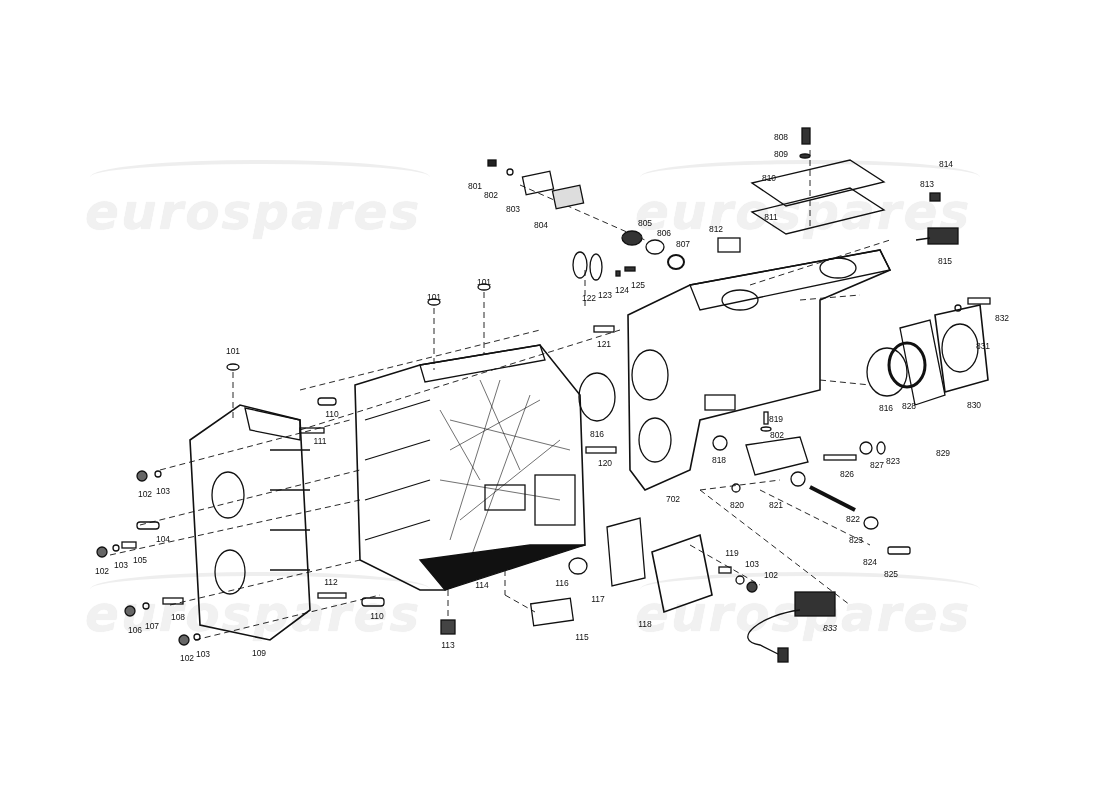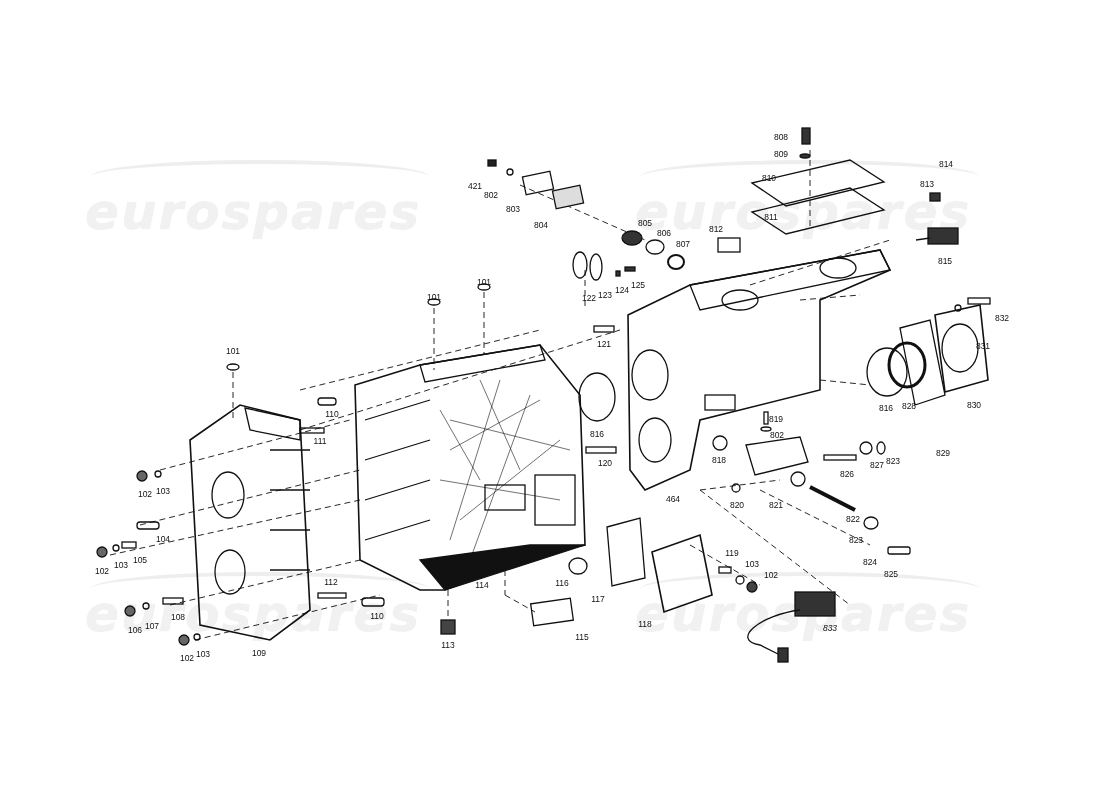--- a/index.html
+++ b/index.html
@@ -171,21 +171,21 @@
     <rect x="719" y="567" width="12" height="6"></rect>
     <circle cx="740" cy="580" r="4"></circle>
     <circle cx="752" cy="587" r="5" fill="#444"></circle>
 
     <rect x="795" y="592" width="40" height="24" fill="#333"></rect>
     <path d="M800,610 C760,615 730,640 760,645 L780,655"></path>
     <rect x="778" y="648" width="10" height="14" fill="#333"></rect>
   </svg>
 
   <div id="labels">
-      <div class="lbl" style="left: 475px; top: 186px;">421</div>
+      <div class="lbl" style="left: 475px; top: 186px;">801</div>
       <div class="lbl" style="left: 491px; top: 195px;">802</div>
       <div class="lbl" style="left: 513px; top: 209px;">803</div>
       <div class="lbl" style="left: 541px; top: 225px;">804</div>
       <div class="lbl" style="left: 645px; top: 223px;">805</div>
       <div class="lbl" style="left: 664px; top: 233px;">806</div>
       <div class="lbl" style="left: 683px; top: 244px;">807</div>
       <div class="lbl" style="left: 781px; top: 137px;">808</div>
       <div class="lbl" style="left: 781px; top: 154px;">809</div>
       <div class="lbl" style="left: 769px; top: 178px;">810</div>
       <div class="lbl" style="left: 771px; top: 217px;">811</div>
@@ -196,21 +196,21 @@
       <div class="lbl" style="left: 589px; top: 298px;">122</div>
       <div class="lbl" style="left: 605px; top: 295px;">123</div>
       <div class="lbl" style="left: 622px; top: 290px;">124</div>
       <div class="lbl" style="left: 638px; top: 285px;">125</div>
       <div class="lbl" style="left: 484px; top: 282px;">101</div>
       <div class="lbl" style="left: 434px; top: 297px;">101</div>
       <div class="lbl" style="left: 233px; top: 351px;">101</div>
       <div class="lbl" style="left: 604px; top: 344px;">121</div>
       <div class="lbl" style="left: 597px; top: 434px;">816</div>
       <div class="lbl" style="left: 605px; top: 463px;">120</div>
-      <div class="lbl" style="left: 673px; top: 499px;">464</div>
+      <div class="lbl" style="left: 673px; top: 499px;">702</div>
       <div class="lbl" style="left: 983px; top: 322px; margin-top: 24px;">831</div>
       <div class="lbl" style="left: 1002px; top: 318px;">832</div>
       <div class="lbl" style="left: 886px; top: 408px;">816</div>
       <div class="lbl" style="left: 909px; top: 406px;">828</div>
       <div class="lbl" style="left: 943px; top: 409px; margin-top: 44px;">829</div>
       <div class="lbl" style="left: 974px; top: 405px;">830</div>
       <div class="lbl" style="left: 776px; top: 419px;">819</div>
       <div class="lbl" style="left: 777px; top: 435px;">802</div>
       <div class="lbl" style="left: 719px; top: 460px;">818</div>
       <div class="lbl" style="left: 847px; top: 474px;">826</div>

